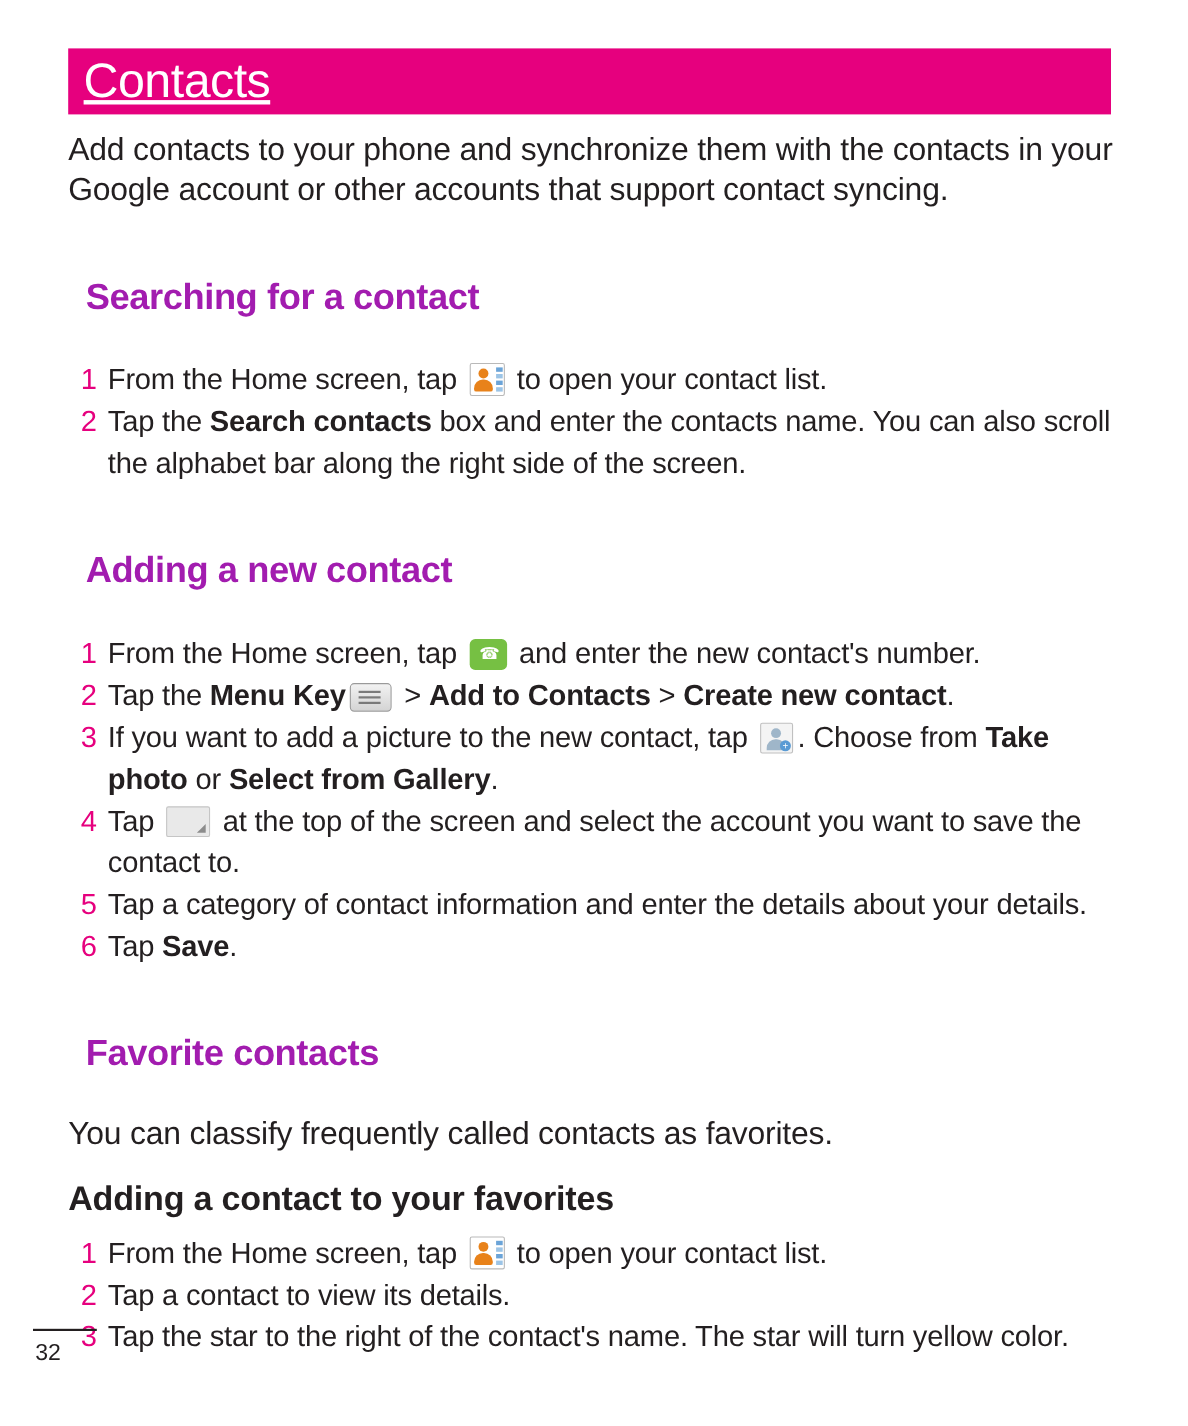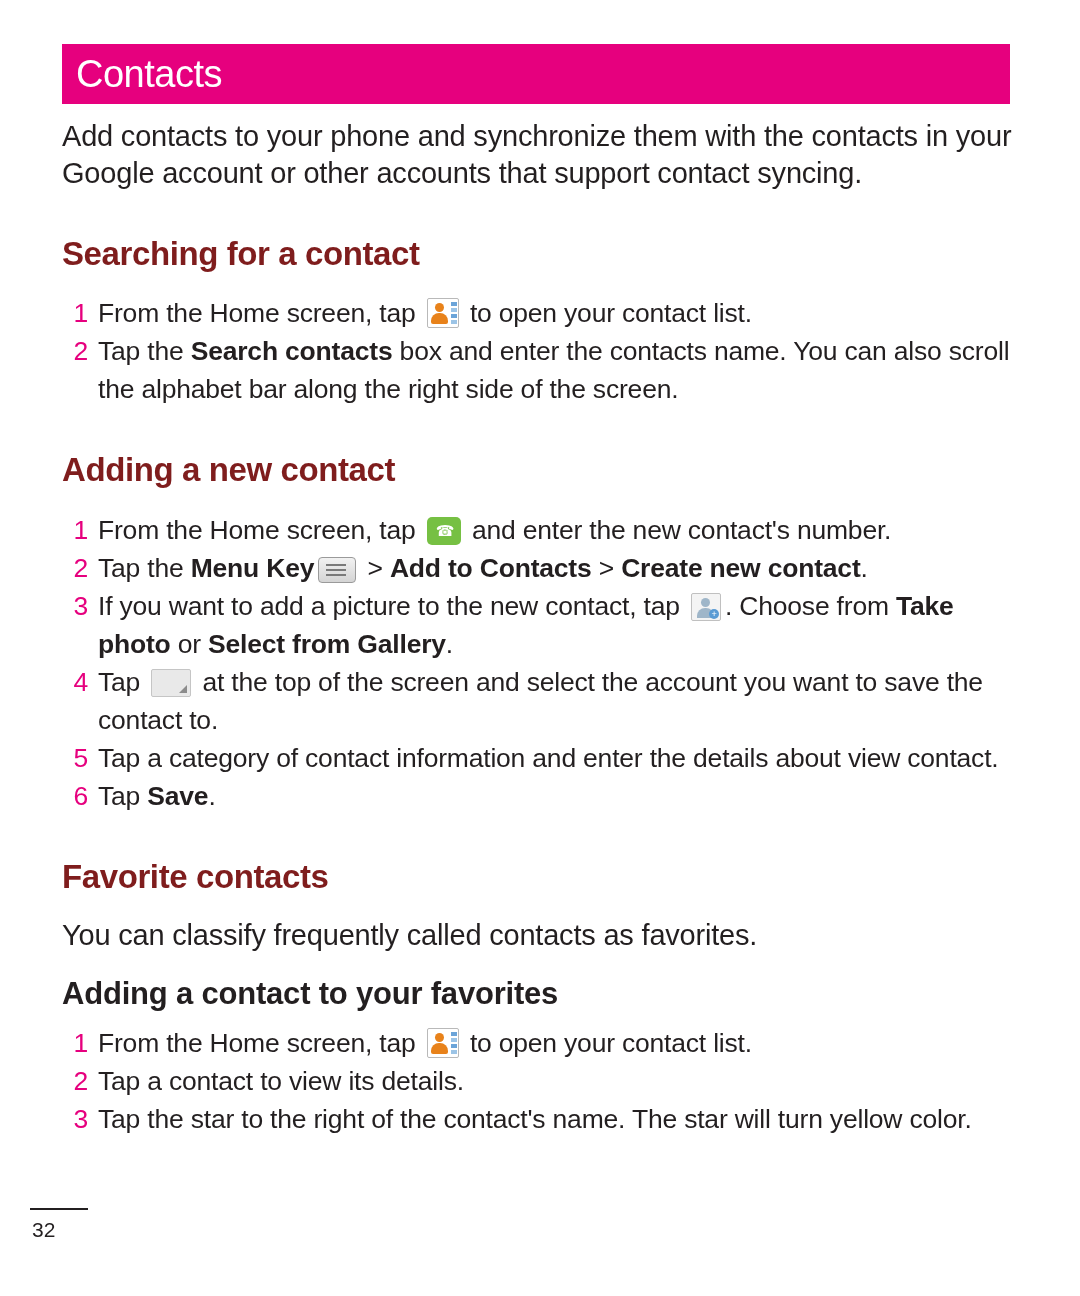--- a/index.html
+++ b/index.html
@@ -28,49 +28,50 @@
     left: 62px;
     top: 44px;
     width: 948px;
     height: 60px;
     background: #e6007e;
     display: flex;
     align-items: center;
   }
   .header-title {
     color: #ffffff;
-    font-size: 38px;
+    font-size: 44px;
     font-weight: 400;
     letter-spacing: -0.5px;
     padding-left: 14px;
     line-height: 1;
+    text-decoration: underline;
   }
 
   
   .content {
     position: absolute;
     left: 62px;
     top: 118px;
     width: 952px;
   }
 
   p.intro {
     margin: 0;
     font-size: 29px;
     line-height: 37px;
     color: #231f20;
     letter-spacing: -0.2px;
   }
 
   h2.section {
-    color: #7f1d1d;
+    color: #a21caf;
     font-size: 33px;
     font-weight: bold;
     letter-spacing: -0.4px;
-    margin: 0;
+    margin: 16px;
     line-height: 1.1;
   }
 
   h3.subsection {
     color: #231f20;
     font-size: 31px;
     font-weight: bold;
     margin: 0;
     letter-spacing: -0.2px;
   }
@@ -286,21 +287,21 @@
       <li>
         <span class="num">2</span><span>Tap the </span><span class="b">Menu Key</span><span class="ico ico-menu"><i class="l1"></i><i class="l2"></i><i class="l3"></i></span><span> &gt; </span><span class="b">Add to Contacts</span><span> &gt; </span><span class="b">Create new contact</span><span>.</span>
       </li>
       <li>
         <span class="num">3</span><span>If you want to add a picture to the new contact, tap </span><span class="ico ico-avatar"><span class="head"></span><span class="body"></span><span class="plus">+</span></span><span>. Choose from </span><span class="b">Take photo</span><span> or </span><span class="b">Select from Gallery</span><span>.</span>
       </li>
       <li>
         <span class="num">4</span><span>Tap </span><span class="ico ico-dropdown"><span class="tri"></span></span><span> at the top of the screen and select the account you want to save the contact to.</span>
       </li>
       <li>
-        <span class="num">5</span><span>Tap a category of contact information and enter the details about view contact.</span>
+        <span class="num">5</span><span>Tap a category of contact information and enter the details about your details.</span>
       </li>
       <li>
         <span class="num">6</span><span>Tap </span><span class="b">Save</span><span>.</span>
       </li>
     </ol>
 
     <div class="spacer-lg"></div>
 
     <h2 class="section">Favorite contacts</h2>
     <div class="spacer-md"></div>

